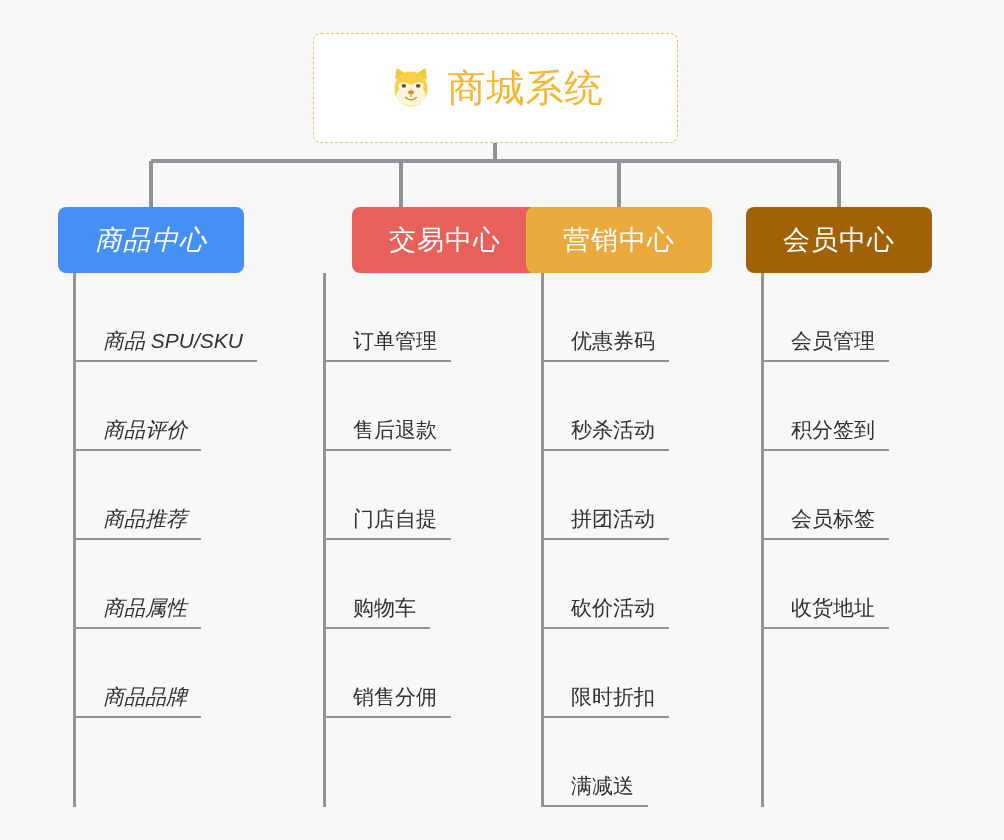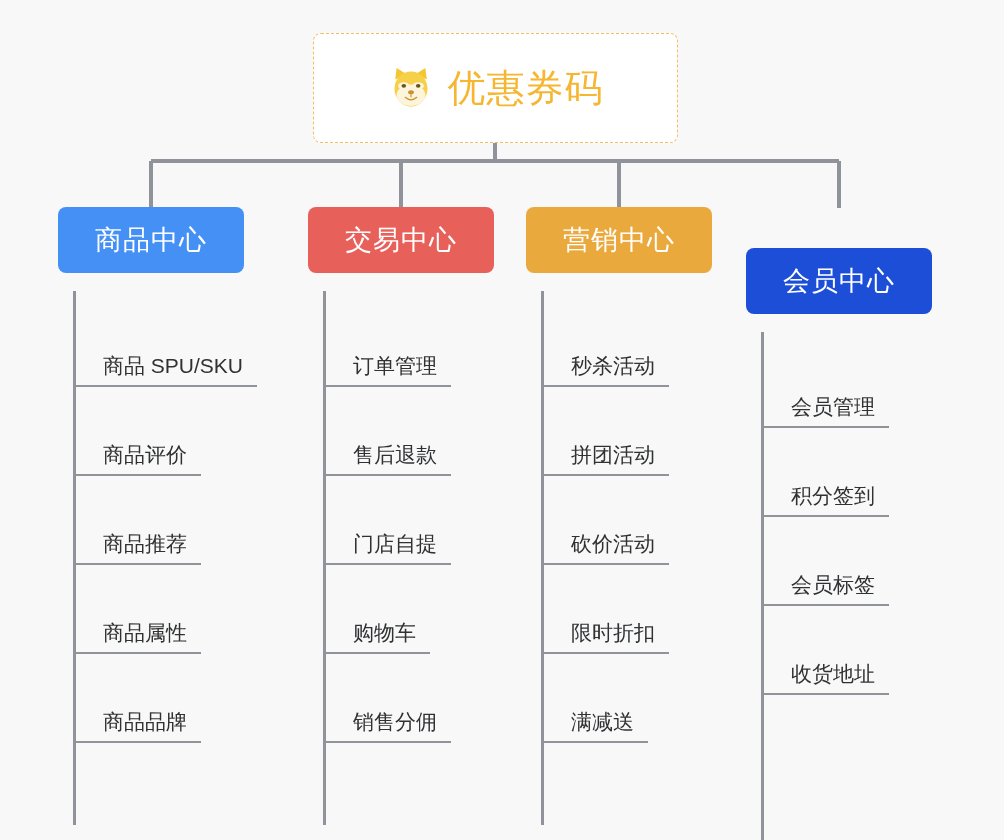--- a/index.html
+++ b/index.html
@@ -79,22 +79,22 @@
     justify-content: center;
     color: #ffffff;
     font-size: 27px;
     letter-spacing: 1px;
     white-space: nowrap;
   }
 
   
   .leaf-list {
     position: relative;
-    margin-top: 18px;
-    padding-top: 7px;
+    margin-top: 0;
+    padding-top: 0;
   }
 
   .leaf-trunk {
     position: absolute;
     left: 15px;
     top: 0;
     width: 3px;
     background: #909399;
   }
 
@@ -141,38 +141,38 @@
         <ellipse cx="42" cy="29" rx="8" ry="5" fill="#fdf4dc"></ellipse>
         <ellipse cx="22" cy="29" rx="3.2" ry="2.6" fill="#6b5420"></ellipse>
         <ellipse cx="42" cy="29" rx="3.2" ry="2.6" fill="#6b5420"></ellipse>
 
         <ellipse cx="32" cy="38" rx="4" ry="3" fill="#c9922f"></ellipse>
 
         <path d="M32 41 L32 45" stroke="#c9922f" stroke-width="1.6" fill="none"></path>
         <path d="M24 45 q8 7 16 0" stroke="#c9922f" stroke-width="1.8" fill="none" stroke-linecap="round"></path>
       </svg>
     </span>
-    <span class="root-title">优惠券码</span>
+    <span class="root-title">商城系统</span>
   </div>
 
   <svg class="connectors" viewBox="0 0 1004 840" xmlns="http://www.w3.org/2000/svg">
     <g stroke="#909399" stroke-width="4" fill="none" shape-rendering="crispEdges">
 
       <line x1="495" y1="143" x2="495" y2="161"></line>
 
       <line x1="151" y1="161" x2="839" y2="161"></line>
 
       <line x1="151" y1="161" x2="151" y2="208"></line>
       <line x1="401" y1="161" x2="401" y2="208"></line>
       <line x1="619" y1="161" x2="619" y2="208"></line>
       <line x1="839" y1="161" x2="839" y2="208"></line>
     </g>
   </svg>
 
-  <div class="column" style="left:58px;">
+  <div class="column" style="left:58px;font-style:italic;">
     <div class="cat-header" style="background:#4590f5;">
       <span>商品中心</span>
     </div>
     <div class="leaf-list">
       <div class="leaf-trunk" style="height:534px;"></div>
       <div class="leaf-item">
         <span class="leaf-inner"><span class="leaf-label">商品 SPU/SKU</span></span>
       </div>
       <div class="leaf-item">
         <span class="leaf-inner"><span class="leaf-label">商品评价</span></span>
@@ -183,21 +183,21 @@
       <div class="leaf-item">
         <span class="leaf-inner"><span class="leaf-label">商品属性</span></span>
       </div>
       <div class="leaf-item">
         <span class="leaf-inner"><span class="leaf-label">商品品牌</span></span>
       </div>
     </div>
   </div>
 
   <div class="column" style="left:308px;">
-    <div class="cat-header" style="background:#e8605a;">
+    <div class="cat-header" style="background:#e8605a;margin-left:44px;">
       <span>交易中心</span>
     </div>
     <div class="leaf-list">
       <div class="leaf-trunk" style="height:534px;"></div>
       <div class="leaf-item">
         <span class="leaf-inner"><span class="leaf-label">订单管理</span></span>
       </div>
       <div class="leaf-item">
         <span class="leaf-inner"><span class="leaf-label">售后退款</span></span>
       </div>
@@ -213,39 +213,42 @@
     </div>
   </div>
 
   <div class="column" style="left:526px;">
     <div class="cat-header" style="background:#eaa93c;">
       <span>营销中心</span>
     </div>
     <div class="leaf-list">
       <div class="leaf-trunk" style="height:534px;"></div>
       <div class="leaf-item">
+        <span class="leaf-inner"><span class="leaf-label">优惠券码</span></span>
+      </div>
+      <div class="leaf-item">
         <span class="leaf-inner"><span class="leaf-label">秒杀活动</span></span>
       </div>
       <div class="leaf-item">
         <span class="leaf-inner"><span class="leaf-label">拼团活动</span></span>
       </div>
       <div class="leaf-item">
         <span class="leaf-inner"><span class="leaf-label">砍价活动</span></span>
       </div>
       <div class="leaf-item">
         <span class="leaf-inner"><span class="leaf-label">限时折扣</span></span>
       </div>
       <div class="leaf-item">
         <span class="leaf-inner"><span class="leaf-label">满减送</span></span>
       </div>
     </div>
   </div>
 
   <div class="column" style="left:746px;">
-    <div class="cat-header" style="background:#1d4ed8;margin-top:41px;">
+    <div class="cat-header" style="background:#a16207;">
       <span>会员中心</span>
     </div>
     <div class="leaf-list">
       <div class="leaf-trunk" style="height:534px;"></div>
       <div class="leaf-item">
         <span class="leaf-inner"><span class="leaf-label">会员管理</span></span>
       </div>
       <div class="leaf-item">
         <span class="leaf-inner"><span class="leaf-label">积分签到</span></span>
       </div>

